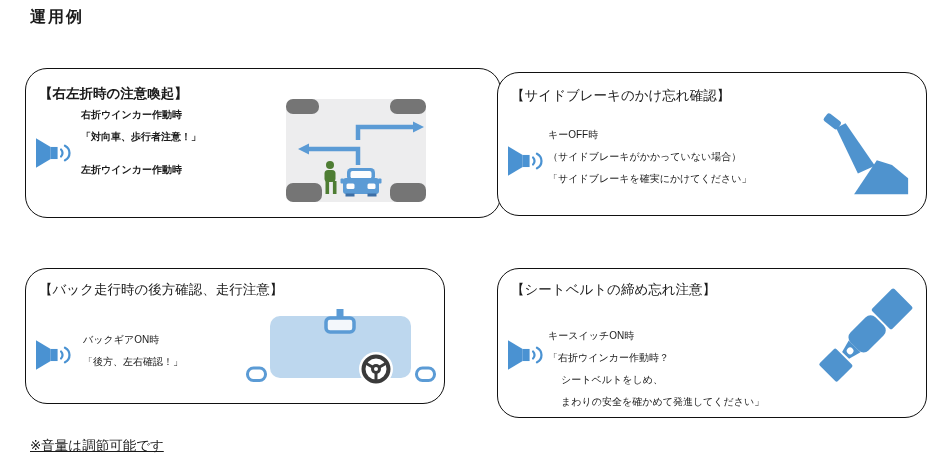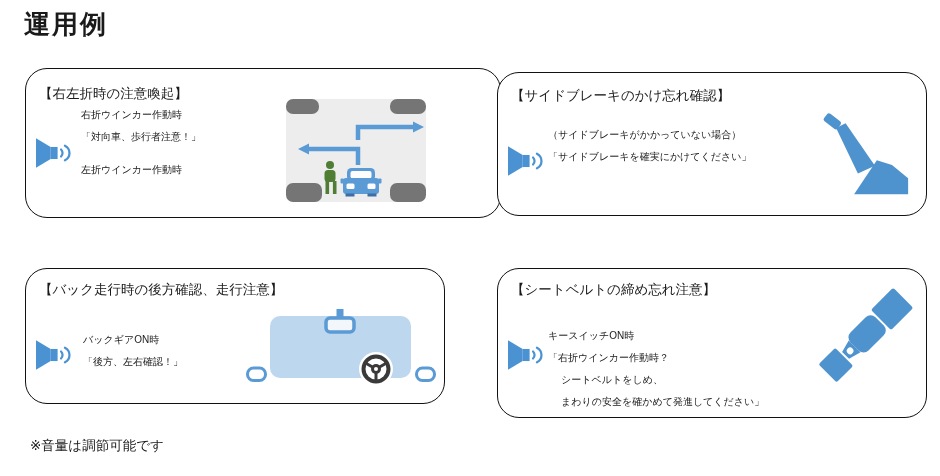--- a/index.html
+++ b/index.html
@@ -1,23 +1,23 @@
 <!DOCTYPE html>
 <html lang="ja"><head>
 <meta charset="utf-8">
 <style>
   html,body{margin:0;padding:0;background:#ffffff;}
   body{width:940px;height:476px;position:relative;
        font-family:"Liberation Sans","DejaVu Sans",sans-serif;color:#1a1a1a;}
   .page{position:absolute;inset:0;background:#fff;overflow:hidden;}
 
-  .page-title{position:absolute;left:24px;top:7px;font-size:26px;font-weight:600;letter-spacing:2px;}
+  .page-title{position:absolute;left:30px;top:7px;font-size:16px;font-weight:600;letter-spacing:2px;}
 
   .card{position:absolute;background:#fff;border:1.6px solid #111;border-radius:22px;box-sizing:border-box;}
-  #card-turn{left:25px;top:68px;width:476px;height:150px;}
+  #card-turn{left:25px;top:68px;width:476px;height:150px;font-weight:bold;}
   #card-brake{left:497px;top:72px;width:430px;height:144px;}
   #card-reverse{left:25px;top:268px;width:420px;height:136px;}
   #card-seatbelt{left:497px;top:268px;width:430px;height:150px;padding-left:44px;}
 
   .card-heading{position:absolute;left:13px;font-size:13.5px;white-space:nowrap;}
   #card-turn .card-heading{top:16px;}
   #card-brake .card-heading{top:14px;}
   #card-reverse .card-heading{top:12px;}
   #card-seatbelt .card-heading{top:12px;}
 
@@ -35,21 +35,21 @@
   .para + .para{margin-top:11px;}
   .line{display:block;}
   .line.indent{padding-left:13px;}
 
   .illus{position:absolute;}
   #card-turn .illus{left:260px;top:30px;width:140px;height:103px;}
   #card-brake .illus{left:312px;top:36px;width:110px;height:90px;}
   #card-reverse .illus{left:220px;top:37px;width:190px;height:82px;}
   #card-seatbelt .illus{left:312px;top:12px;width:113px;height:106px;}
 
-  .footnote{position:absolute;left:30px;top:437px;font-size:13.5px;}
+  .footnote{position:absolute;left:30px;top:437px;font-size:13.5px;text-decoration:underline;}
 </style>
 </head>
 <body>
 
 <div class="page">
 
   <svg width="0" height="0" style="position:absolute" aria-hidden="true">
     <symbol id="spk" viewBox="0 0 44 36">
       <polygon points="0,1 17,11 17,25 0,35" fill="#4A92D2"></polygon>
       <rect x="17" y="11" width="8" height="14" fill="#4A92D2"></rect>
@@ -108,20 +108,21 @@
     </svg>
   </div>
 
   <div class="card" id="card-brake">
     <div class="card-heading">【サイドブレーキのかけ忘れ確認】</div>
     <svg class="speaker" viewBox="0 0 44 36">
         <use href="#spk"></use>
       </svg>
     <div class="textblock">
       <div class="para">
+        <span class="line">キーOFF時</span>
         <span class="line">（サイドブレーキがかかっていない場合）</span>
         <span class="line">「サイドブレーキを確実にかけてください」</span>
       </div>
     </div>
     <svg class="illus" viewBox="0 0 115 95" fill="#4F93CE">
       <rect x="14" y="8" width="18" height="10" rx="2.5" transform="rotate(38 23 13)"></rect>
       <polygon points="27,20 37,15 68,60 50,68"></polygon>
       <polygon points="46,90 70,54 86,59 103,73 103,90"></polygon>
     </svg>
   </div>

